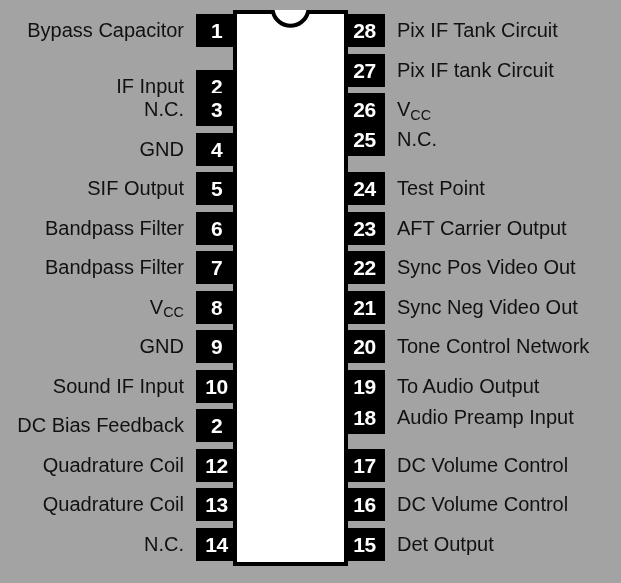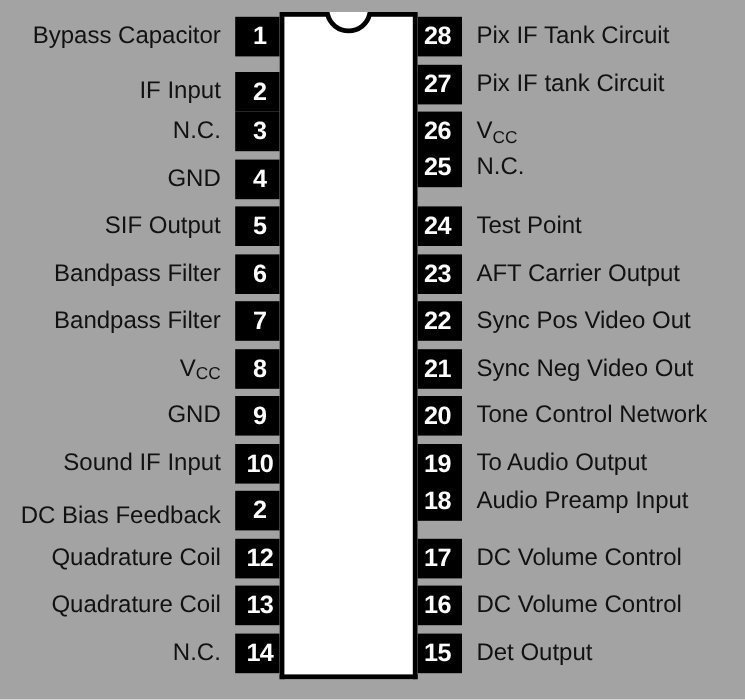--- a/index.html
+++ b/index.html
@@ -93,21 +93,21 @@
 
   <svg class="chip-top-edge" viewBox="0 0 115 22" preserveAspectRatio="none">
     <path d="M 0,2 L 40,2 A 18,18 0 0 0 75,2 L 115,2" fill="none" stroke="#000000" stroke-width="4" vector-effect="non-scaling-stroke"></path>
   </svg>
 
   <div id="left-pins">
       <div class="pin-row left" style="top: 14px;">
         <span class="pin-label">Bypass Capacitor</span>
         <div class="pin-pad">1</div>
       </div>
-      <div class="pin-row left" style="top: 60px;">
+      <div class="pin-row left" style="top: 70px;">
         <span class="pin-label">IF Input</span>
         <div class="pin-pad">2</div>
       </div>
       <div class="pin-row left" style="top: 93px;">
         <span class="pin-label">N.C.</span>
         <div class="pin-pad">3</div>
       </div>
       <div class="pin-row left" style="top: 132.5px;">
         <span class="pin-label">GND</span>
         <div class="pin-pad">4</div>
@@ -129,21 +129,21 @@
         <div class="pin-pad">8</div>
       </div>
       <div class="pin-row left" style="top: 330px;">
         <span class="pin-label">GND</span>
         <div class="pin-pad">9</div>
       </div>
       <div class="pin-row left" style="top: 369.5px;">
         <span class="pin-label">Sound IF Input</span>
         <div class="pin-pad">10</div>
       </div>
-      <div class="pin-row left" style="top: 409px; align-items: flex-end;">
+      <div class="pin-row left" style="top: 409px;">
         <span class="pin-label">DC Bias Feedback</span>
         <div class="pin-pad">2</div>
       </div>
       <div class="pin-row left" style="top: 448.5px;">
         <span class="pin-label">Quadrature Coil</span>
         <div class="pin-pad">12</div>
       </div>
       <div class="pin-row left" style="top: 488px;">
         <span class="pin-label">Quadrature Coil</span>
         <div class="pin-pad">13</div>

